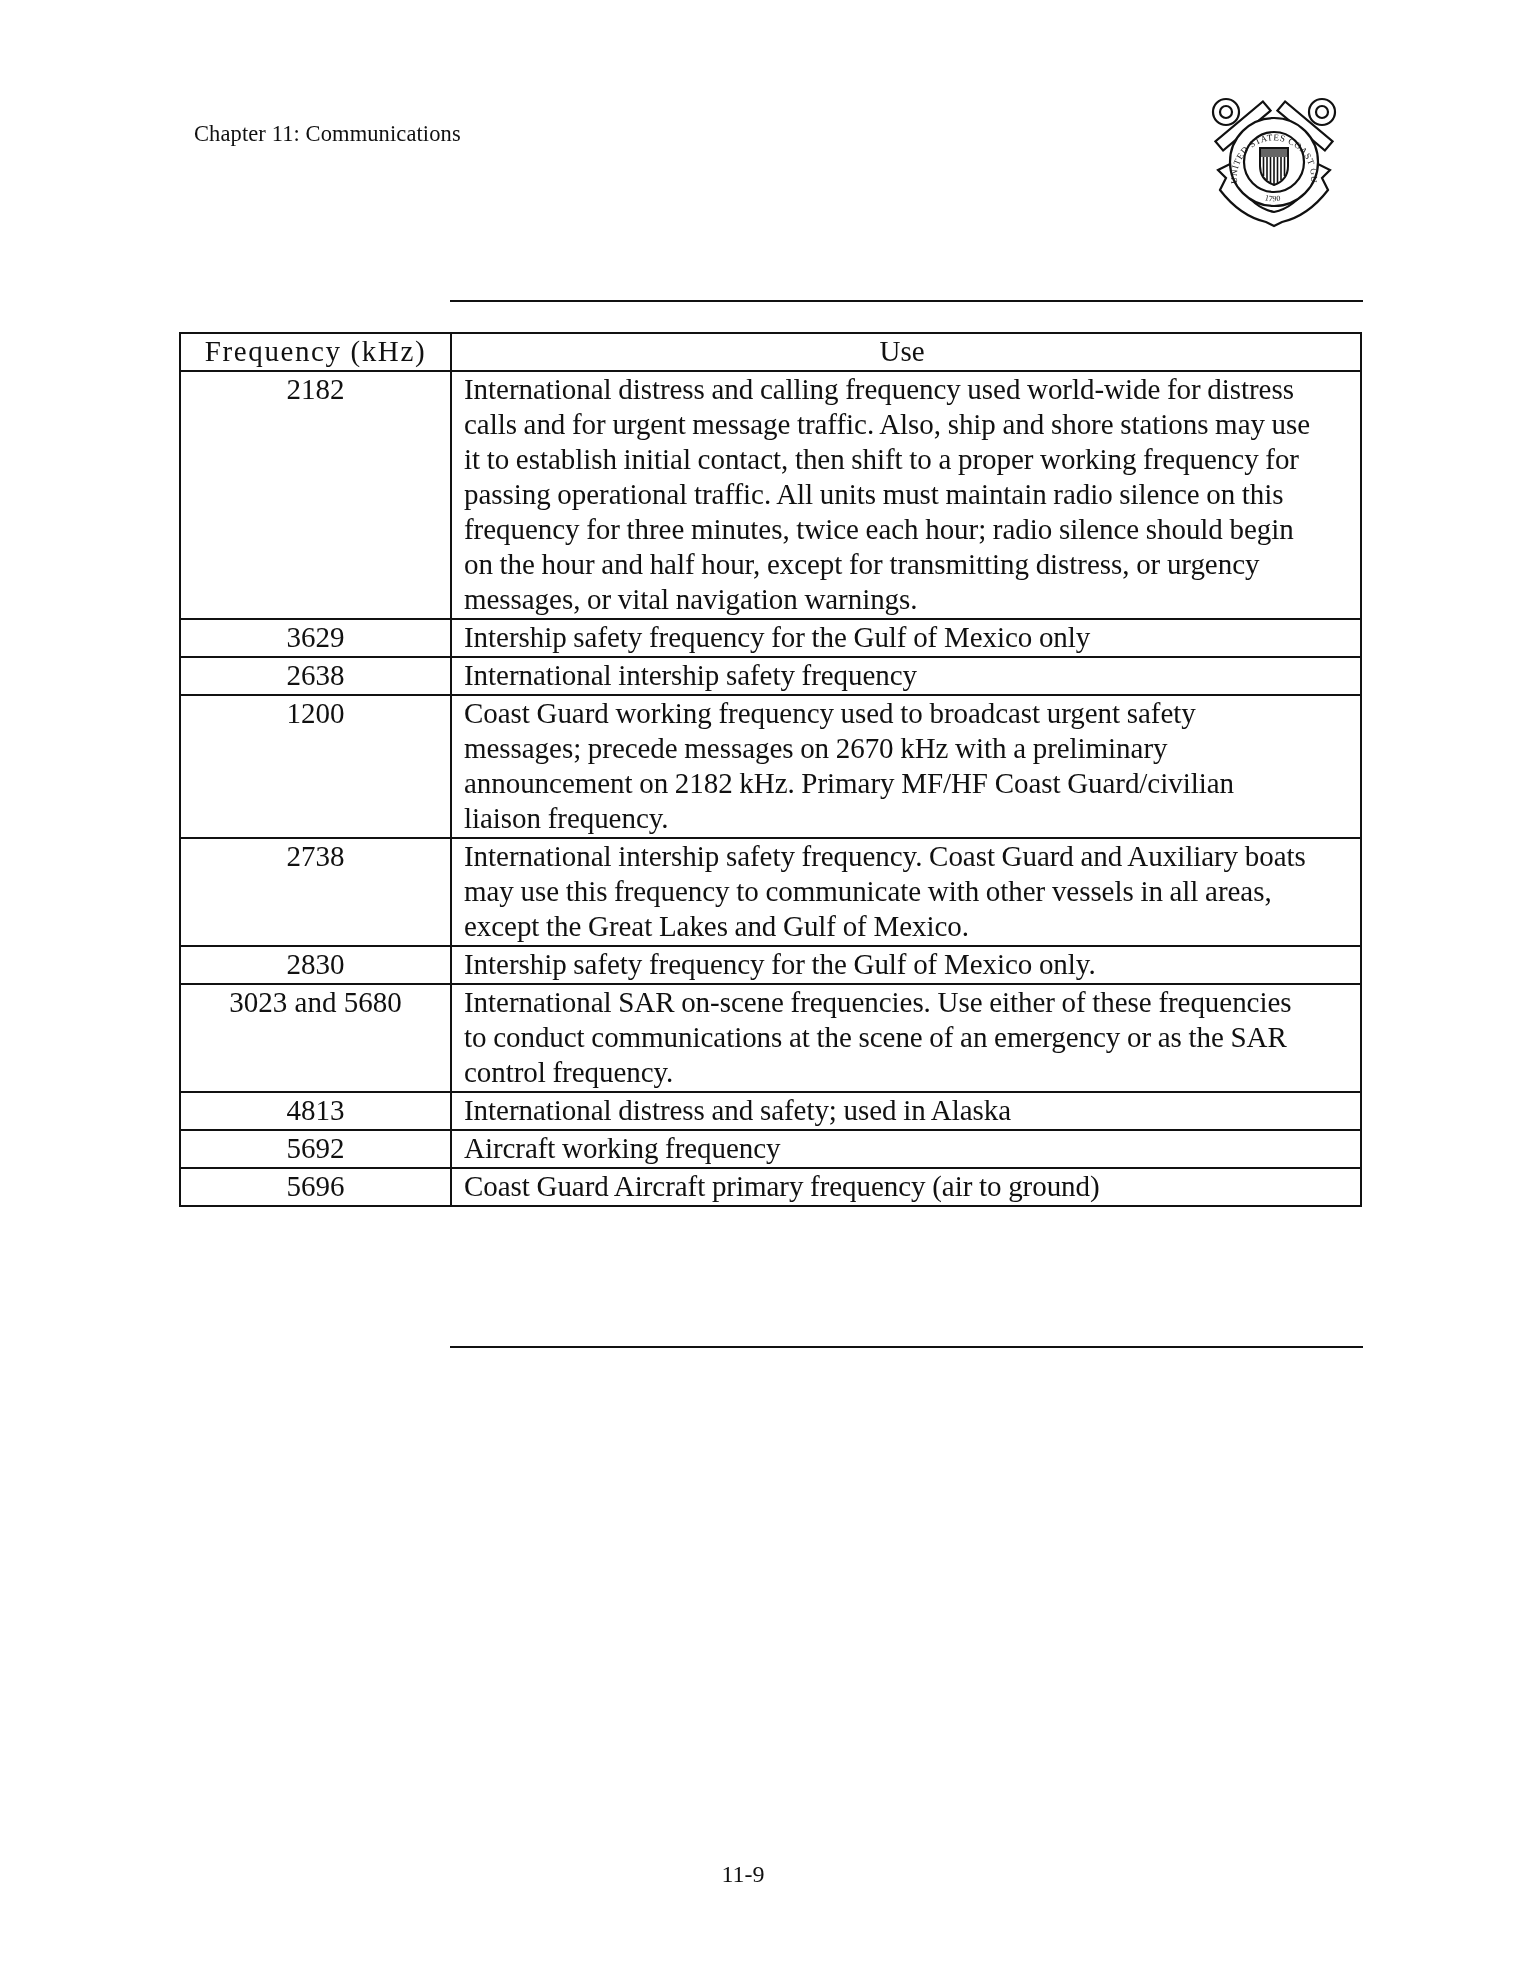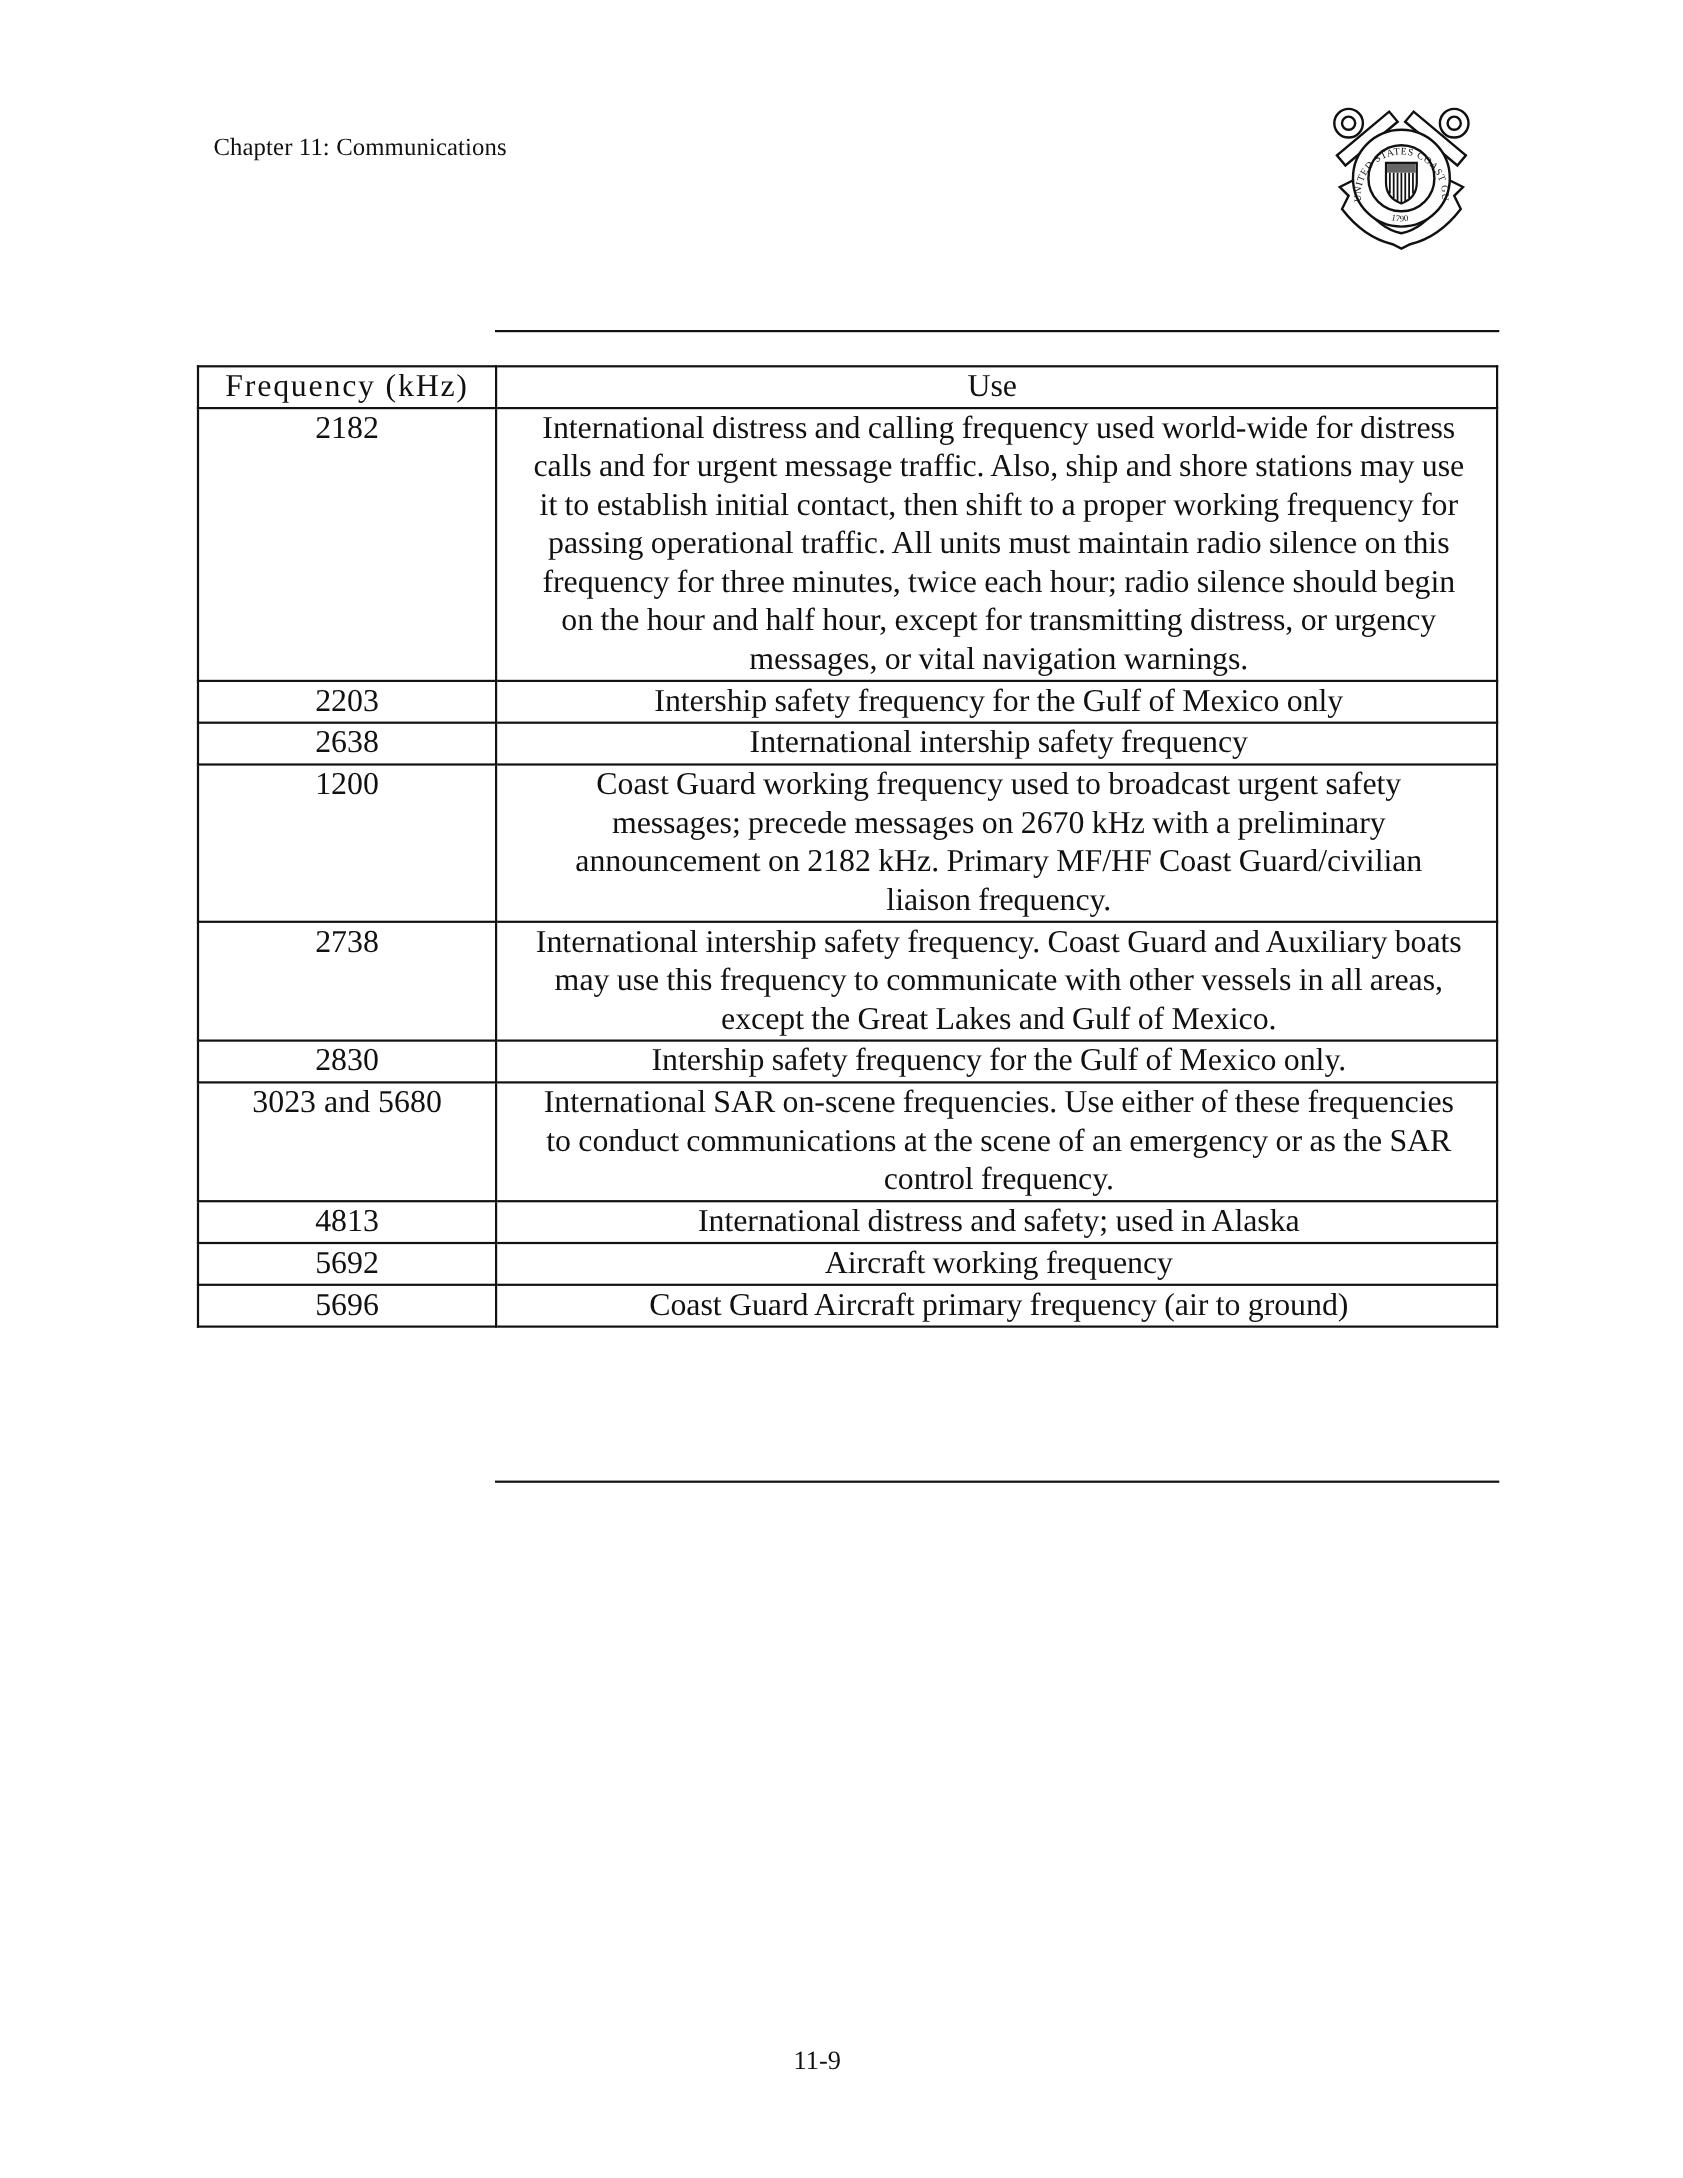--- a/index.html
+++ b/index.html
@@ -12,21 +12,21 @@
   .rule-bottom { left: 450px; top: 1346px; width: 913px; }
   table.freq-table { position: absolute; left: 179px; top: 332px; width: 1183px;
          border-collapse: collapse; font-size: 29px; }
   table.freq-table th, table.freq-table td { border: 2px solid #111111; padding: 0 0 1px 0;
          line-height: 35px; vertical-align: top; font-weight: normal; margin-left: 12px; }
   table.freq-table th { height: 34px; }
   .col-freq { width: 269px; text-align: center; }
   .col-use { text-align: left; padding-left: 12px !important; padding-right: 8px !important; }
   th.col-use { text-align: center; padding-left: 0 !important; }
   th.col-freq { letter-spacing: 1.6px; }
-  .use-text { letter-spacing: -0.05px; word-spacing: -0.5px; text-align: center; }
+  .use-text { letter-spacing: -0.05px; word-spacing: -0.5px; }
   .page-number { position: absolute; left: 0; width: 1486px; top: 1861px; text-align: center; font-size: 24px; }
 </style>
 </head>
 <body>
 
 <div class="chapter-header">Chapter 11:  Communications</div>
 
 <div class="logo">
   <svg width="140" height="138" viewBox="0 0 140 138" xmlns="http://www.w3.org/2000/svg">
 
@@ -85,21 +85,21 @@
           <div class="use-text">International distress and calling frequency used world-wide for distress</div>
           <div class="use-text">calls and for urgent message traffic. Also, ship and shore stations may use</div>
           <div class="use-text">it to establish initial contact, then shift to a proper working frequency for</div>
           <div class="use-text">passing operational traffic. All units must maintain radio silence on this</div>
           <div class="use-text">frequency for three minutes, twice each hour; radio silence should begin</div>
           <div class="use-text">on the hour and half hour, except for transmitting distress, or urgency</div>
           <div class="use-text">messages, or vital navigation warnings.</div>
         </td>
       </tr>
       <tr>
-        <td class="col-freq">2203</td>
+        <td class="col-freq">3629</td>
         <td class="col-use">
           <div class="use-text">Intership safety frequency for the Gulf of Mexico only</div>
         </td>
       </tr>
       <tr>
         <td class="col-freq">2638</td>
         <td class="col-use">
           <div class="use-text">International intership safety frequency</div>
         </td>
       </tr>

